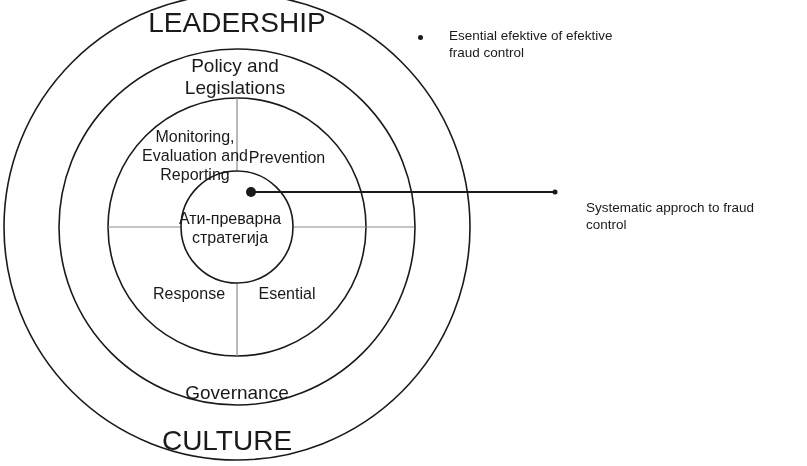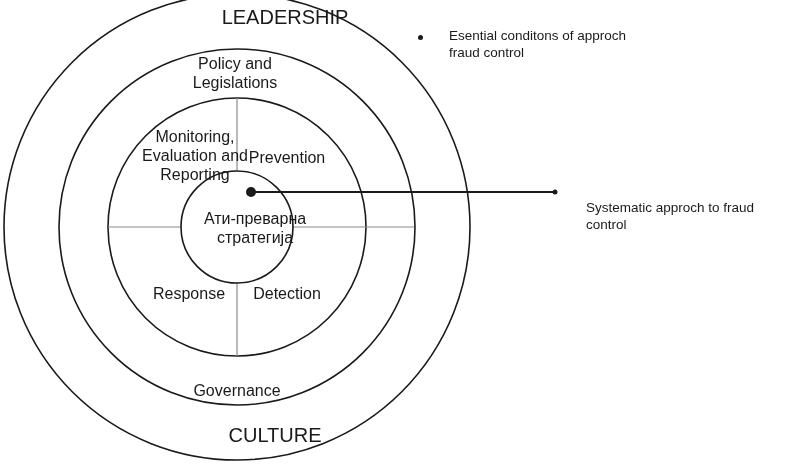--- a/index.html
+++ b/index.html
@@ -1,20 +1,20 @@
 <!DOCTYPE html>
 <html><head>
   <meta charset="utf-8">
   <style>
     html, body { margin: 0; padding: 0; background: #ffffff; }
     body { width: 807px; height: 466px; position: relative; overflow: hidden; font-family: "Liberation Sans", sans-serif; color: #1a1a1a; }
     svg { position: absolute; left: 0; top: 0; }
     .lbl { position: absolute; text-align: center; line-height: 1.18; white-space: nowrap; transform: translateX(-50%); }
-    .big { font-size: 20px; margin-left: 48px; }
-    .mid { font-size: 16px; }
+    .big { font-size: 28px; }
+    .mid { font-size: 19px; }
     .sm { font-size: 16px; }
     .note { position: absolute; font-size: 13.5px; line-height: 1.25; white-space: nowrap; }
     .bullet { position: absolute; width: 5px; height: 5px; border-radius: 50%; background: #1a1a1a; }
   </style>
 </head>
 <body>
 
 <svg width="807" height="466" viewBox="0 0 807 466">
   <circle cx="237" cy="227" r="233" fill="none" stroke="#1a1a1a" stroke-width="1.6"></circle>
   <circle cx="237" cy="227" r="178" fill="none" stroke="#1a1a1a" stroke-width="1.6"></circle>
@@ -27,24 +27,24 @@
   <circle cx="555" cy="192" r="2.5" fill="#1a1a1a"></circle>
 </svg>
 
 <div class="lbl big" style="left:237px; top:6px;">LEADERSHIP</div>
 <div class="lbl mid" style="left:235px; top:55px; white-space:pre;">Policy and
 Legislations</div>
 <div class="lbl sm" style="left:195px; top:128px; white-space:pre;">Monitoring,
 Evaluation and
 Reporting</div>
 <div class="lbl sm" style="left:287px; top:149px;">Prevention</div>
-<div class="lbl sm" style="left:255px; top:210px; white-space:pre;">Ати-преварна
+<div class="lbl sm" style="left:230px; top:210px; white-space:pre;">Ати-преварна
 стратегија</div>
 <div class="lbl sm" style="left:189px; top:285px;">Response</div>
-<div class="lbl sm" style="left:287px; top:285px;">Detection</div>
+<div class="lbl sm" style="left:287px; top:285px;">Esential</div>
 <div class="lbl mid" style="left:237px; top:366px;margin-top:16px;">Governance</div>
 <div class="lbl big" style="left:227px; top:424px;">CULTURE</div>
 
 <div class="bullet" style="left:418px; top:35px;"></div>
-<div class="note" style="left:449px; top:28px; white-space:pre;">Esential conditons of approch
+<div class="note" style="left:449px; top:28px; white-space:pre;">Esential efektive of efektive
 fraud control</div>
 <div class="note" style="left:586px; top:200px; white-space:pre;">Systematic approch to fraud
 control</div>
 
 </body></html>

